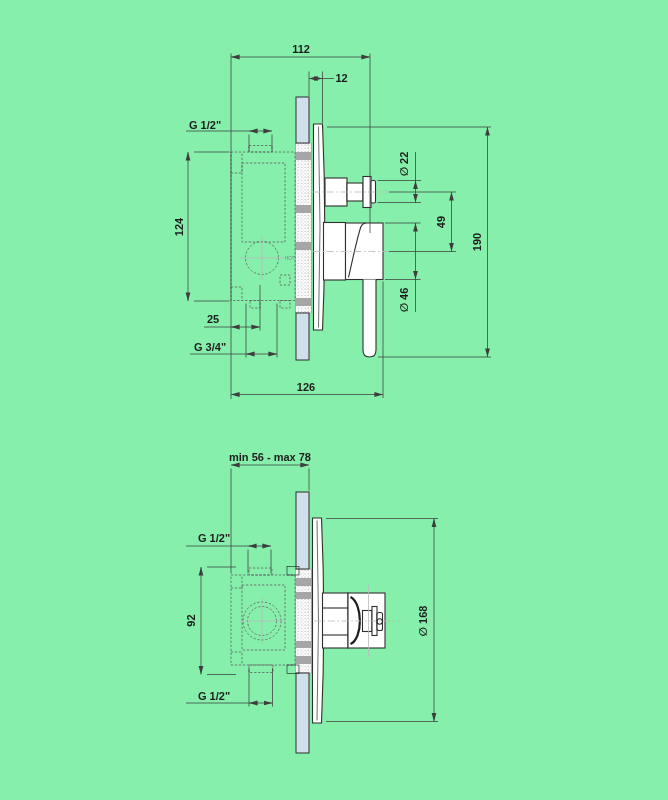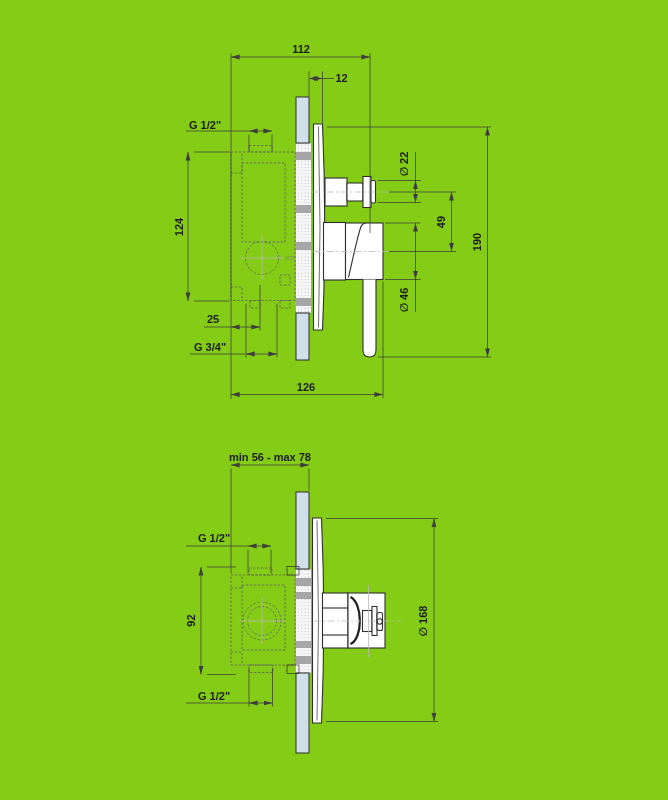--- a/index.html
+++ b/index.html
@@ -1,16 +1,16 @@
 <!DOCTYPE html>
 <html><head>
 <meta charset="utf-8">
 <style>
   html,body{margin:0;padding:0;background:#ffffff;}
-  .canvas{position:relative;width:668px;height:800px;background:#84cc16;overflow:hidden;}
+  .canvas{position:relative;width:668px;height:800px;background:#86efac;overflow:hidden;}
   svg text{font-family:"Liberation Sans","DejaVu Sans",sans-serif;font-size:11px;font-weight:600;fill:#1d1d1d;}
   svg text.tiny{font-size:4.5px;font-weight:400;fill:#808080;}
   .ol{stroke:#2f2f2f;stroke-width:1.1;fill:none;}
   .olf{stroke:#2f2f2f;stroke-width:1.1;fill:#ffffff;}
   .thin{stroke:#2f2f2f;stroke-width:.7;fill:none;}
   .dim{stroke:#3d3d3d;stroke-width:.75;fill:none;}
   .hid{stroke:#5f5f5f;stroke-width:.8;fill:none;stroke-dasharray:2.3 1.7;}
   .cl{stroke:#b9b9b9;stroke-width:.8;fill:none;stroke-dasharray:7 2.5 1.8 2.5;}
   .clx{stroke:#b9b9b9;stroke-width:.8;fill:none;}
   .tile{fill:#cfe0ea;stroke:#2f2f2f;stroke-width:1;}

